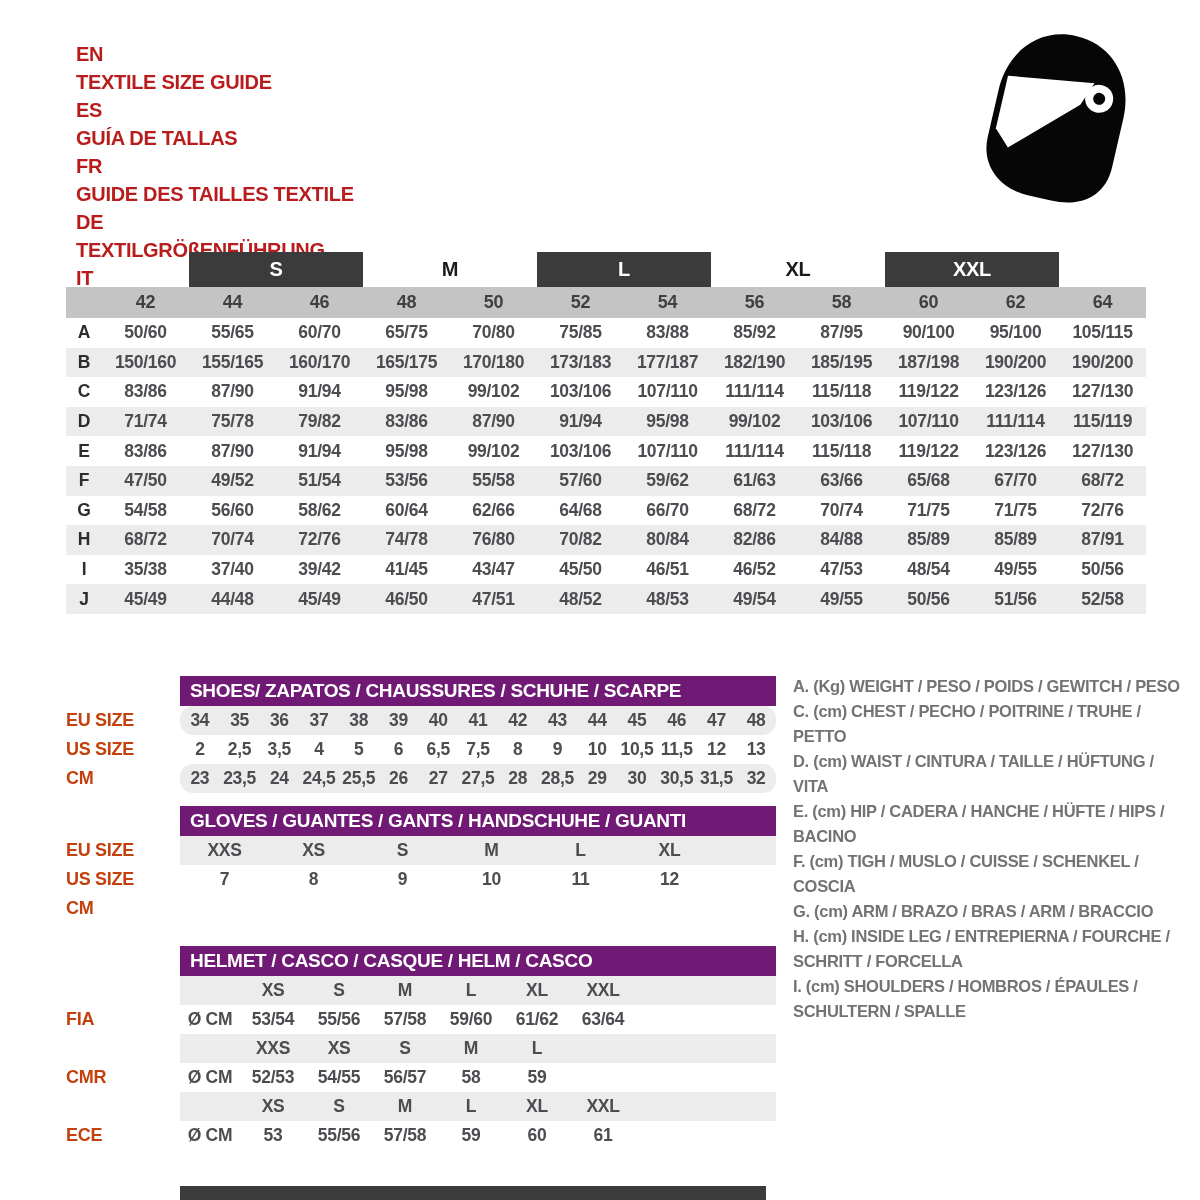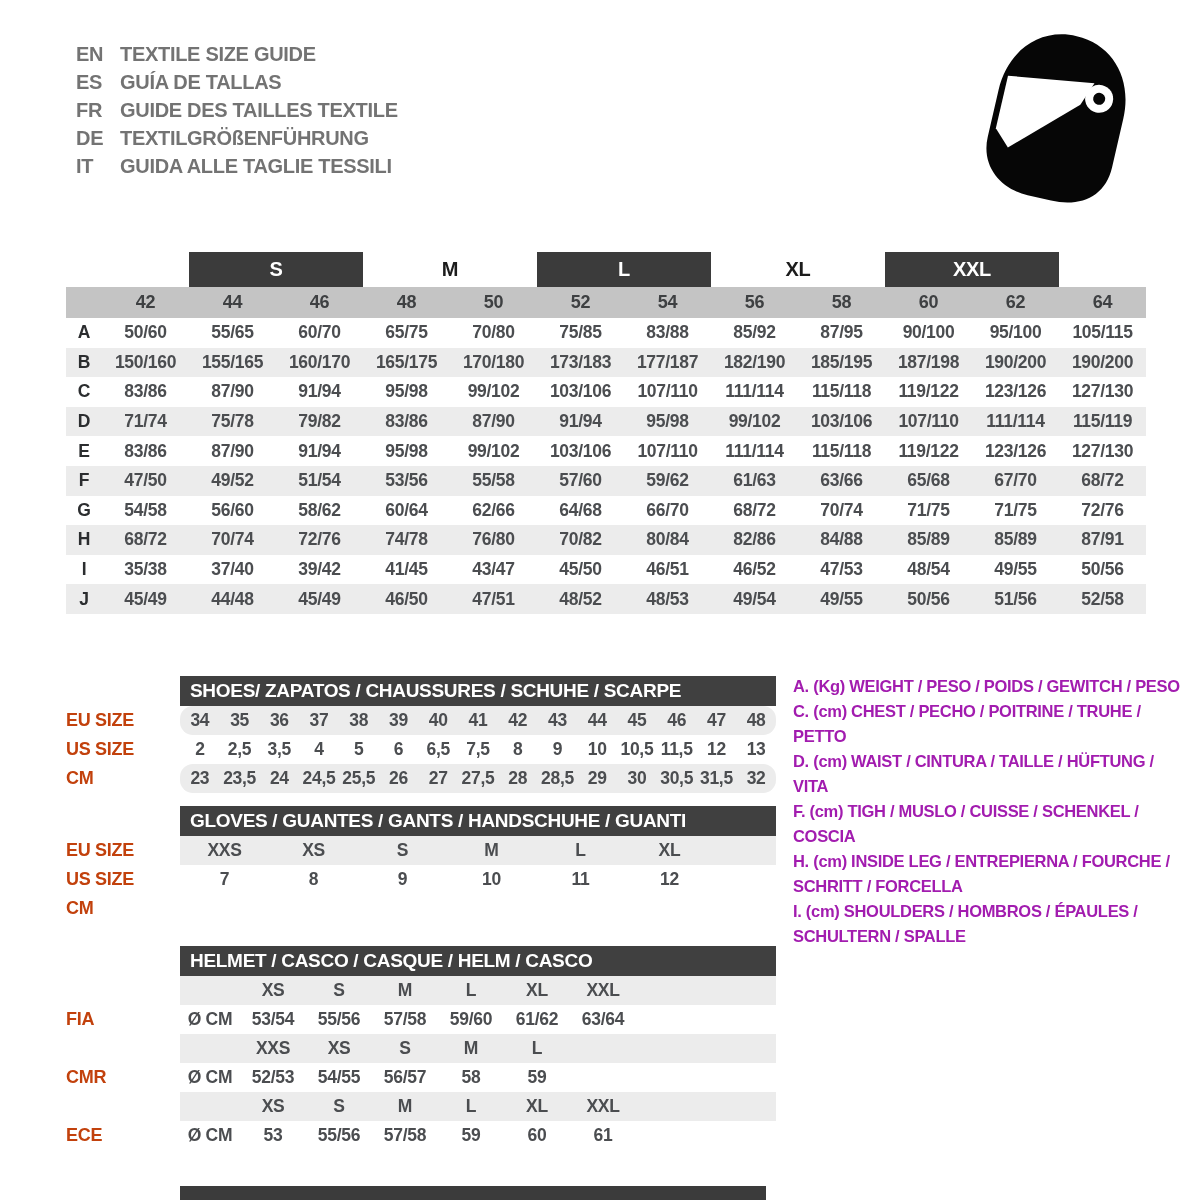--- a/index.html
+++ b/index.html
@@ -1,50 +1,50 @@
 <!DOCTYPE html>
 <html><head>
 <meta charset="utf-8">
 <style>
   html,body{margin:0;padding:0;background:#fff;}
   .page{position:relative;width:1200px;height:1200px;background:#fff;overflow:hidden;
         font-family:"Liberation Sans",sans-serif;font-weight:700;letter-spacing:-0.3px;color:#1c1c1c;}
   
   .lang-block{position:absolute;left:76px;top:40px;}
-  .lang-line{display:flex;font-size:20px;line-height:28px;color:#737373;}
+  .lang-line{display:flex;font-size:20px;line-height:28px;color:#b91c1c;flex-direction:column;}
   .lang-code{width:44px;}
   
   .helmet{position:absolute;left:974px;top:26px;}
   
   .main-table{position:absolute;left:66px;top:252px;width:1080px;}
   .grid13{display:grid;grid-template-columns:36px repeat(12,1fr);}
   .bars-row{height:35px;}
   .size-bar{background:#3b3b3b;color:#fff;display:flex;align-items:center;justify-content:center;
             font-size:20px;}
   .size-plain{display:flex;align-items:center;justify-content:center;font-size:20px;color:#1c1c1c;}
   .num-row{background:#c4c4c4;height:31px;align-items:center;text-align:center;
            font-size:18px;color:#3e4042;}
   .data-row{height:29.6px;align-items:center;text-align:center;font-size:17.5px;color:#4b4d50;}
   .data-row.striped{background:#ececec;}
   .row-letter{color:#2b2d2f;}
   
   .section{position:absolute;left:66px;width:710px;}
-  .sec-bar{margin-left:114px;width:586px;background:#404040;color:#fff;height:30px;
+  .sec-bar{margin-left:114px;width:586px;background:#701a75;color:#fff;height:30px;
            display:flex;align-items:center;padding-left:10px;font-size:19px;}
   .sec-row{display:flex;height:29px;align-items:stretch;}
   .sec-label{width:114px;display:flex;align-items:center;font-size:18px;color:#c2410c;}
   .sec-cells{width:596px;display:grid;align-items:center;text-align:center;
              font-size:17.5px;color:#4b4d50;}
   .sec-cells.striped{background:#ececec;}
   .cols15{grid-template-columns:repeat(15,1fr);border-radius:13px;}
   .cols6g{grid-template-columns:repeat(6,89px);}
   .cols-helmet{grid-template-columns:60px repeat(6,66px);}
   
   .legend{position:absolute;left:793px;top:674px;width:396px;}
-  .legend-item{font-size:16.5px;line-height:25px;color:#a21caf;}
+  .legend-item{font-size:16.5px;line-height:25px;color:#737373;}
   
   .bottom-bar{position:absolute;left:180px;top:1186px;width:586px;height:14px;background:#3b3b3b;}
 </style>
 </head>
 <body>
 
 <div class="page">
 
   <div class="lang-block" id="langBlock">
       <div class="lang-line">
@@ -424,19 +424,21 @@
           <div>60</div>
           <div>61</div>
         </div>
       </div>
     </div>
 
   <div class="legend" id="legendBlock">
       <div class="legend-item">A. (Kg) WEIGHT / PESO / POIDS / GEWITCH / PESO</div>
       <div class="legend-item">C. (cm) CHEST / PECHO / POITRINE / TRUHE / PETTO</div>
       <div class="legend-item">D. (cm) WAIST / CINTURA / TAILLE / HÜFTUNG / VITA</div>
+      <div class="legend-item">E. (cm) HIP / CADERA / HANCHE / HÜFTE / HIPS /  BACINO</div>
       <div class="legend-item">F. (cm) TIGH / MUSLO / CUISSE / SCHENKEL / COSCIA</div>
+      <div class="legend-item">G. (cm) ARM  / BRAZO / BRAS / ARM / BRACCIO</div>
       <div class="legend-item">H. (cm) INSIDE LEG / ENTREPIERNA / FOURCHE / SCHRITT / FORCELLA</div>
       <div class="legend-item">I. (cm) SHOULDERS / HOMBROS / ÉPAULES / SCHULTERN / SPALLE</div>
     </div>
 
   <div class="bottom-bar"></div>
 </div>
 
 </body></html>

